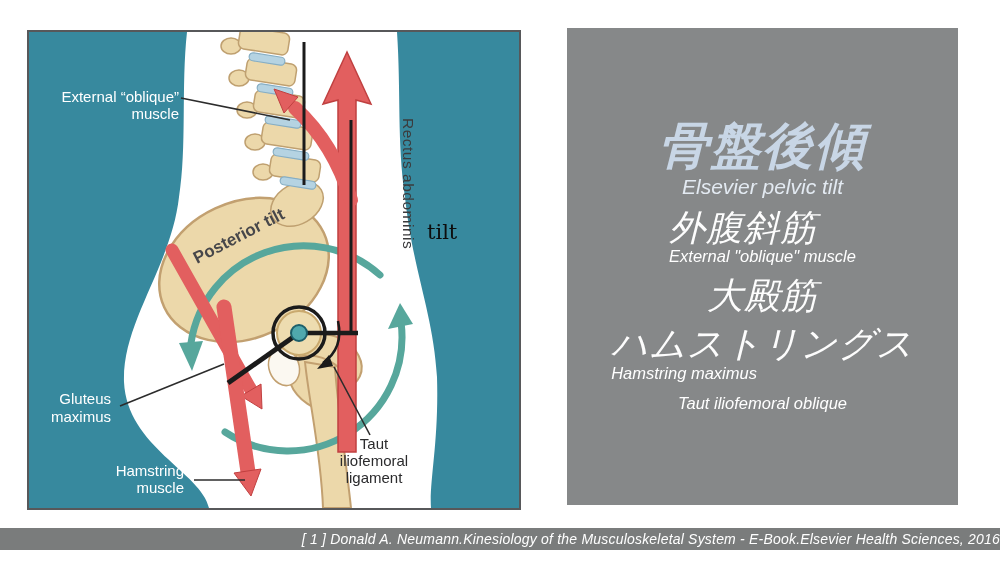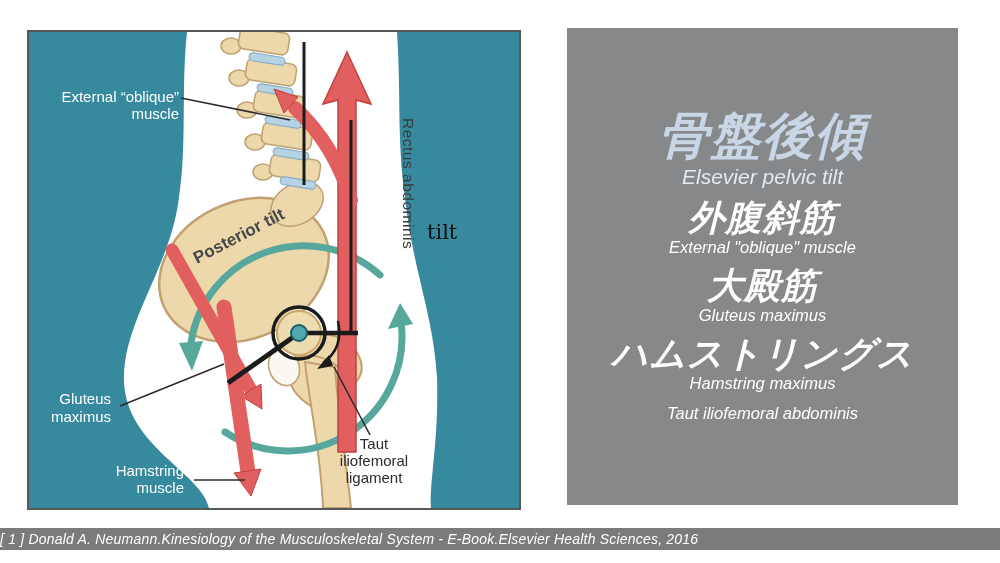--- a/index.html
+++ b/index.html
@@ -18,31 +18,31 @@
   .fig-label{font-family:"Liberation Sans",sans-serif;font-size:15px;fill:#ffffff;}
   .fig-label-dark{font-family:"Liberation Sans",sans-serif;font-size:15px;fill:#2b2b2d;}
   .fig-rot{font-family:"Liberation Sans",sans-serif;font-size:15.5px;fill:#3b3b3d;letter-spacing:.5px;}
   .fig-ptilt{font-family:"Liberation Sans",sans-serif;font-size:17px;font-weight:bold;fill:#47474a;}
   .fig-serif{font-family:"DejaVu Serif",serif;font-size:21px;fill:#0d0d0d;}
   
   .translation-panel{
     position:absolute;left:567px;top:28px;width:391px;height:477px;
     background:#868889;color:#ffffff;
     display:flex;flex-direction:column;align-items:center;justify-content:center;
-    text-align:center;font-style:italic;
+    text-align:left;font-style:italic;
   }
   .t-title-jp{font-size:50px;line-height:1.02;color:#c8d6e6;font-weight:bold;letter-spacing:2px;}
   .t-title-en{font-size:21px;line-height:1.1;color:#e3eaf2;margin-top:3px;}
   .t-item{margin-top:11px;}
-  .t-item .jp{font-size:36px;line-height:1.05;font-weight:bold;letter-spacing:1px;color:#fdfdfd;}
+  .t-item .jp{font-size:36px;line-height:1.05;font-weight:normal;letter-spacing:1px;color:#fdfdfd;}
   .t-item .en{font-size:16.5px;line-height:1.1;margin-top:1px;color:#ffffff;}
   
   .citation-bar{
     position:absolute;left:0;top:528px;width:1000px;height:22px;
-    background:#7a7c7c;display:flex;align-items:center;justify-content:flex-start;
+    background:#7a7c7c;display:flex;align-items:center;justify-content:flex-end;
   }
   .citation-text{
     color:#ffffff;font-style:italic;font-size:14px;letter-spacing:.2px;
   }
 </style>
 </head>
 <body>
 
 <div class="slide">
 
@@ -159,28 +159,27 @@
   <div class="translation-panel">
     <div class="t-title-jp">骨盤後傾</div>
     <div class="t-title-en">Elsevier pelvic tilt</div>
 
     <div class="t-item">
       <div class="jp">外腹斜筋</div>
       <div class="en">External "oblique" muscle</div>
     </div>
     <div class="t-item">
       <div class="jp">大殿筋</div>
-      <div class="en">Gluteus maximus</div>
     </div>
     <div class="t-item">
       <div class="jp">ハムストリングス</div>
       <div class="en">Hamstring maximus</div>
     </div>
     <div class="t-item">
-      <div class="en">Taut iliofemoral abdominis</div>
+      <div class="en">Taut iliofemoral oblique</div>
     </div>
   </div>
 
   <div class="citation-bar">
     <span class="citation-text">[ 1 ]  Donald A. Neumann.Kinesiology of the Musculoskeletal System - E-Book.Elsevier Health Sciences, 2016</span>
   </div>
 
 </div>
 
 </body></html>

